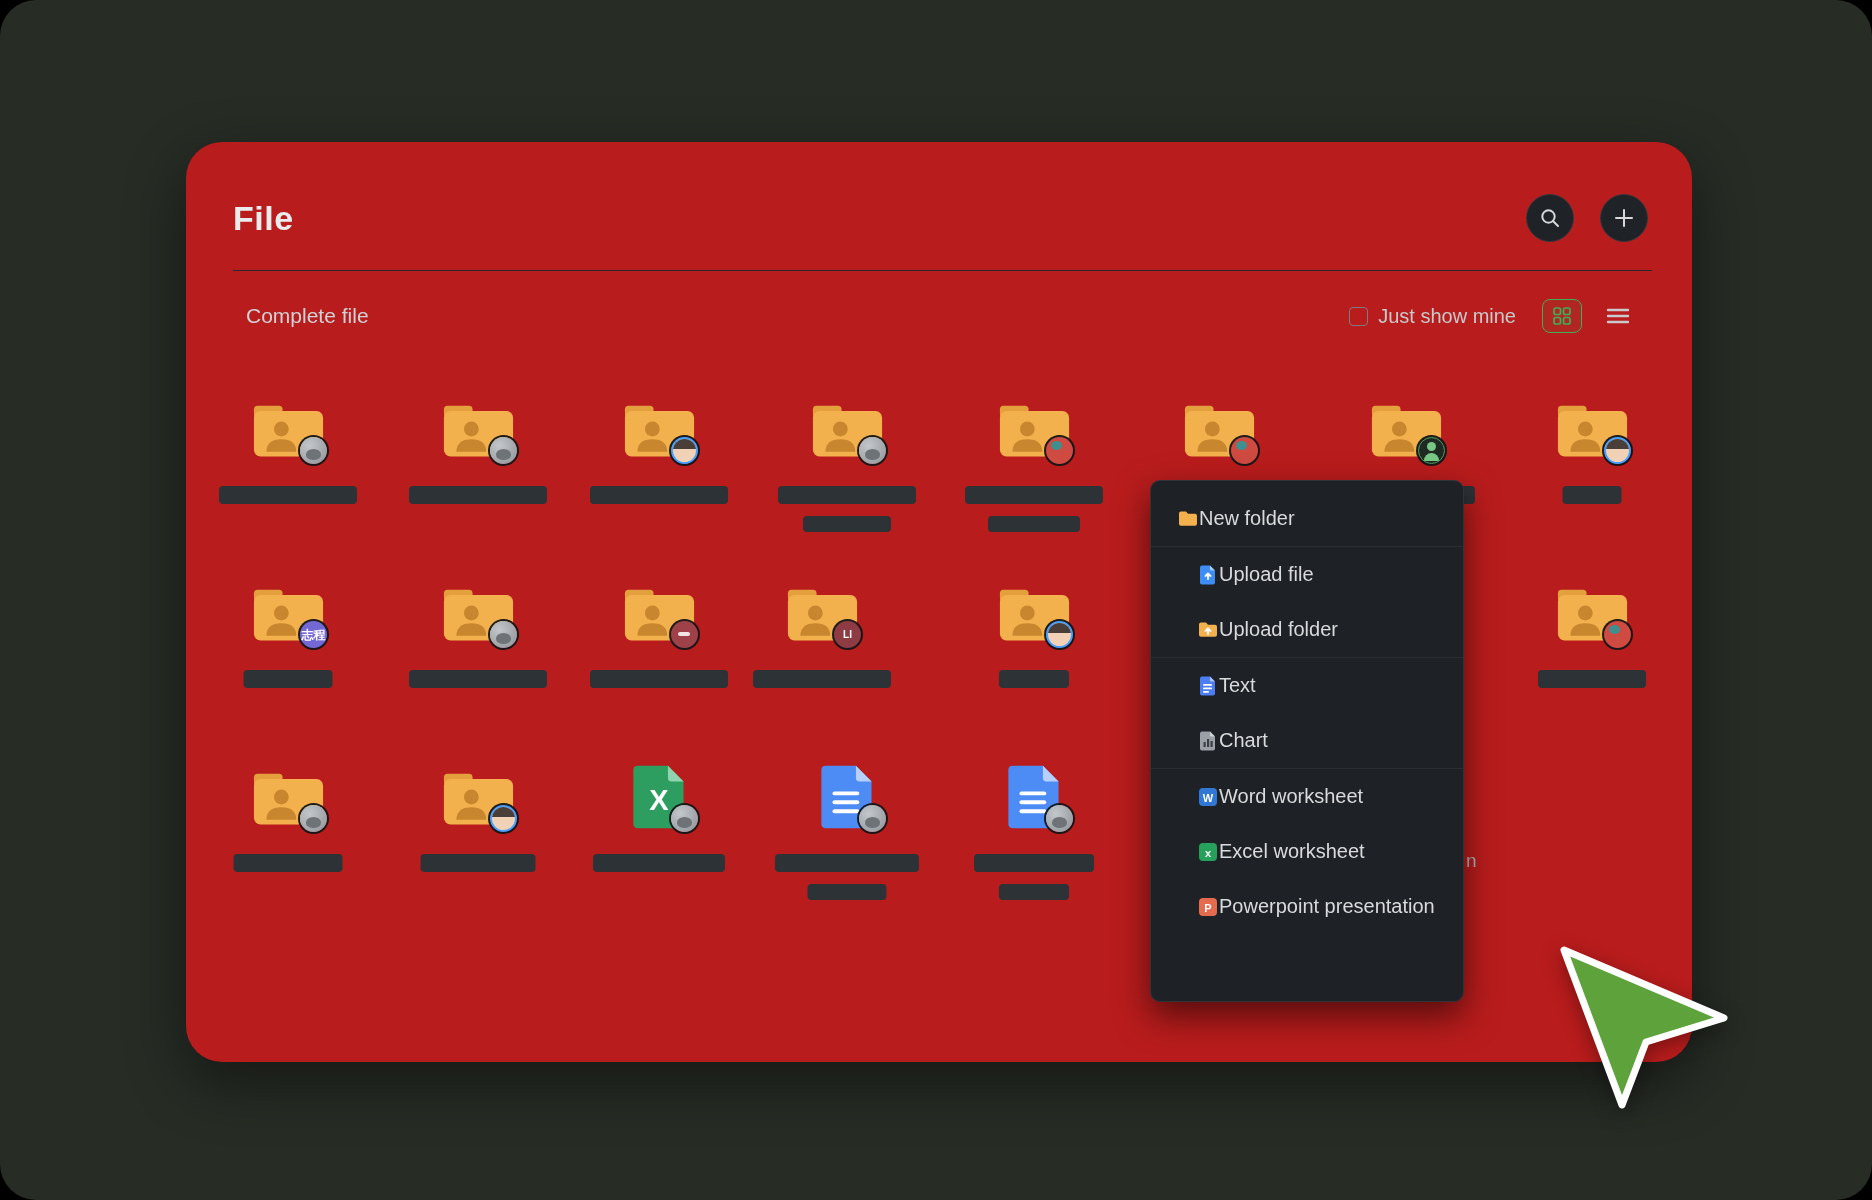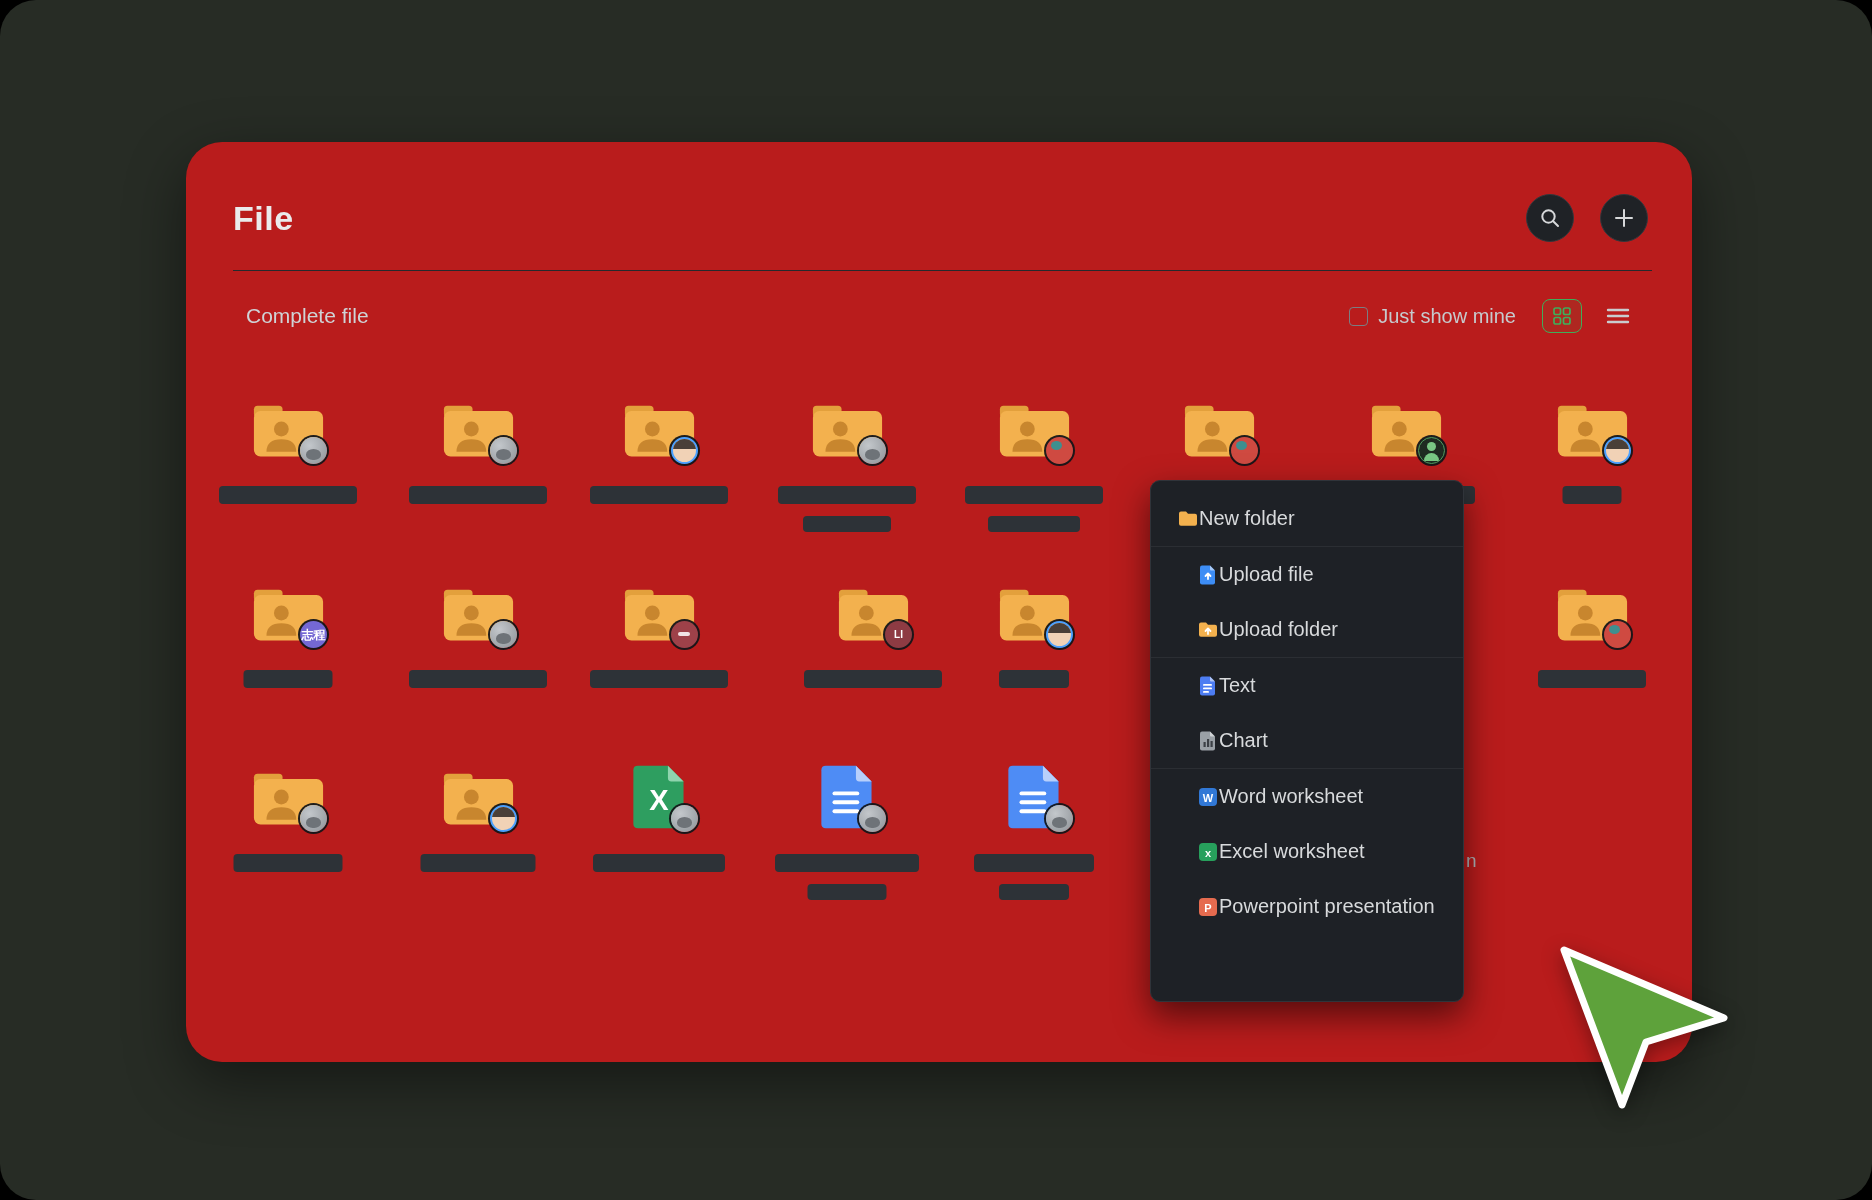--- a/index.html
+++ b/index.html
@@ -225,21 +225,21 @@
     <svg width="77" height="62" viewBox="0 0 64 52">
       <rect x="3" y="6.5" width="24" height="10" rx="3" fill="#E3A03C"></rect>
       <rect x="3" y="11" width="58" height="38" rx="5.5" fill="#F3B14E"></rect>
       <circle cx="26" cy="26" r="6.2" fill="#C8862E"></circle>
       <path d="M13.5 45 q0 -10.5 12.5 -10.5 t12.5 10.5 z" fill="#C8862E"></path>
     </svg>
           </span>
           <span class="avatar av-darkred"></span>
           <span class="bar" style="width: 138px; top: 96px; height: 18px;"></span>
         </div>
-        <div class="grid-item" style="left: 607px; top: 432px;">
+        <div class="grid-item" style="left: 556px; top: 432px;">
           <span class="item-icon">
     <svg width="77" height="62" viewBox="0 0 64 52">
       <rect x="3" y="6.5" width="24" height="10" rx="3" fill="#E3A03C"></rect>
       <rect x="3" y="11" width="58" height="38" rx="5.5" fill="#F3B14E"></rect>
       <circle cx="26" cy="26" r="6.2" fill="#C8862E"></circle>
       <path d="M13.5 45 q0 -10.5 12.5 -10.5 t12.5 10.5 z" fill="#C8862E"></path>
     </svg>
           </span>
           <span class="avatar av-li">LI</span>
           <span class="bar" style="width: 138px; top: 96px; height: 18px;"></span>

